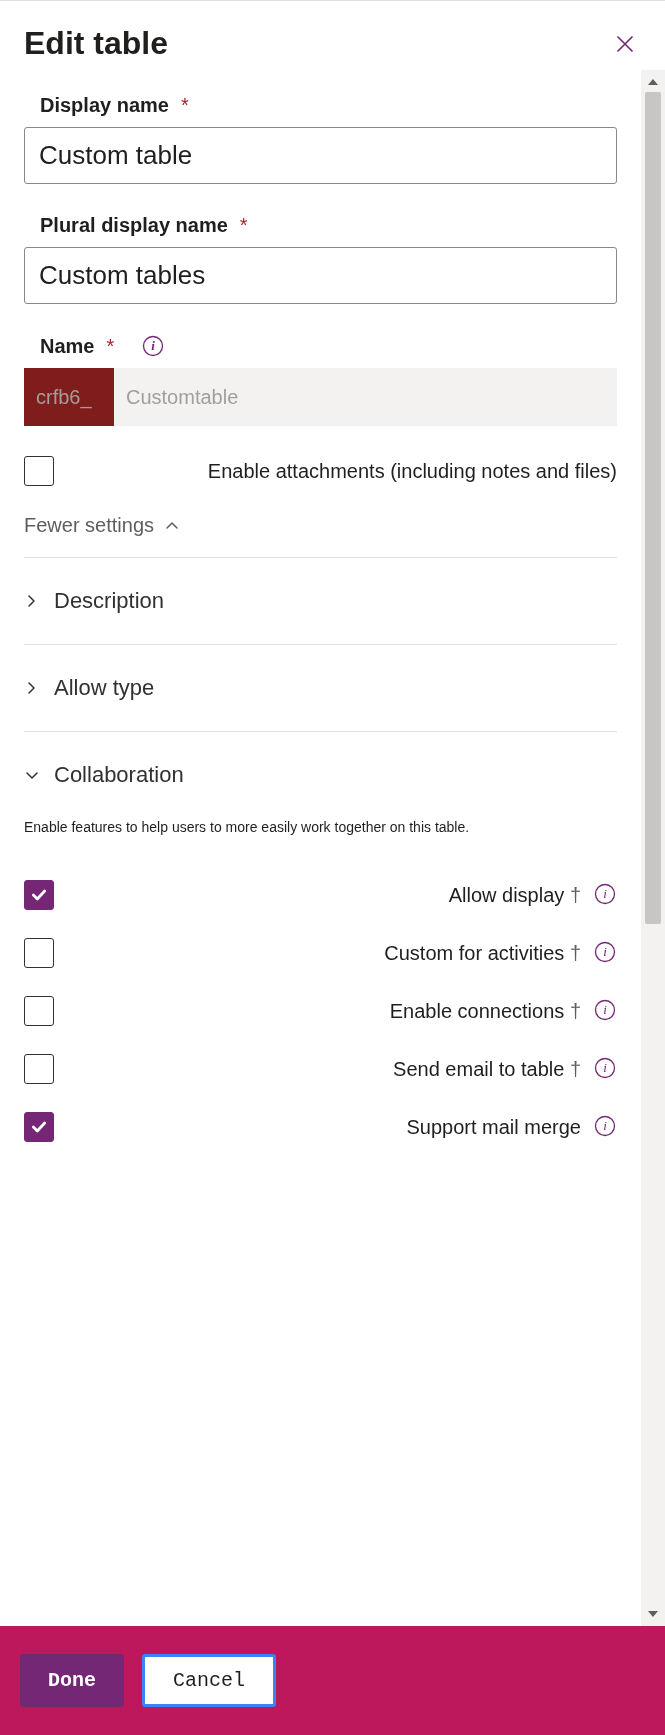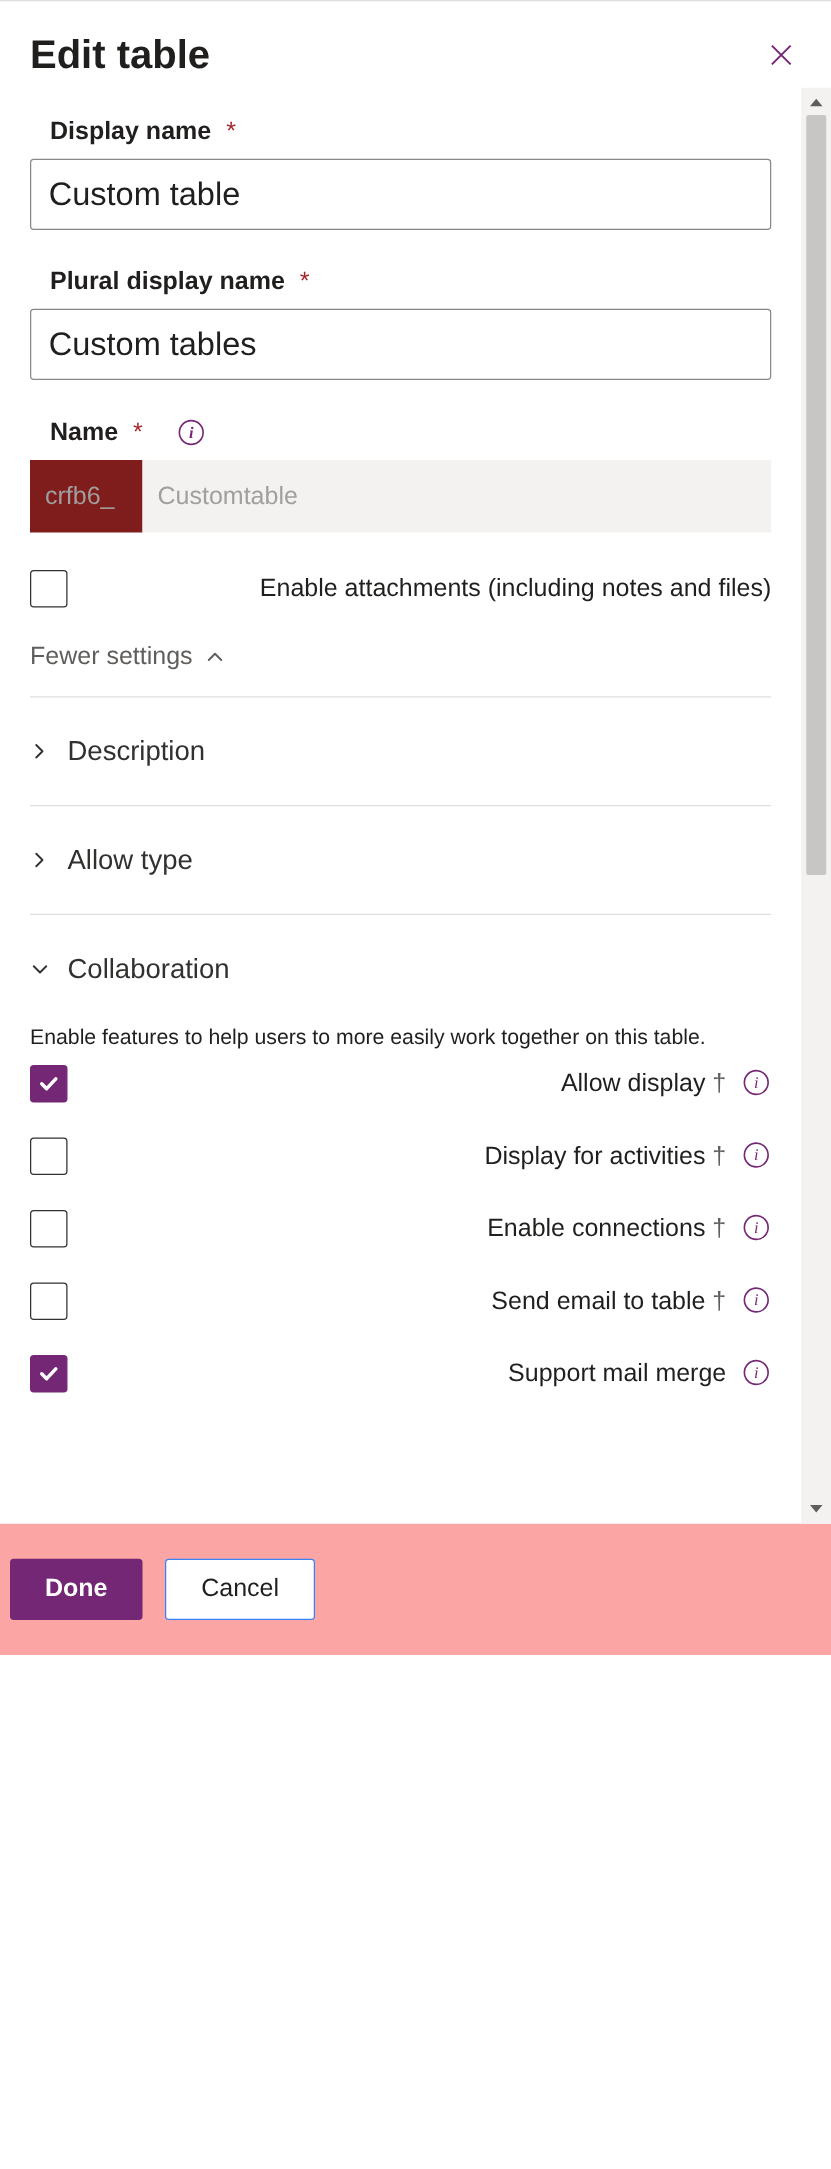--- a/index.html
+++ b/index.html
@@ -4,21 +4,21 @@
 <style>
   * { box-sizing: border-box; }
   html, body {
     margin: 0; padding: 0;
     font-family: "Segoe UI", -apple-system, BlinkMacSystemFont, sans-serif;
     background: #fff;
     color: #201f1e;
   }
   .panel {
     width: 665px;
-    height: 1324px;
+    height: 1735px;
     display: flex;
     flex-direction: column;
     border-top: 1px solid #e1dfdd;
     position: relative;
   }
   .header {
     display: flex;
     align-items: center;
     justify-content: space-between;
     padding: 24px 24px 8px 24px;
@@ -161,48 +161,49 @@
   }
   .section-hdr {
     display:flex; align-items:center; gap:14px;
     font-size:22px;
     padding: 30px 0;
     cursor:pointer;
     color:#323130;
   }
   .section-hdr svg { width:16px; height:16px; flex-shrink:0; }
   .section-desc {
-    font-size:17px;
+    font-size:14px;
     color:#201f1e;
     line-height:1.4;
-    margin-bottom: 10px;
+    margin-bottom: 42px;
   }
   .footer {
-    padding: 28px 8px;
+    padding: 28px 20px;
     display:flex; gap:18px;
     border-top: none;
-    background:#fca5a5;
+    background:#be185d;
+    font-family:Liberation Mono, monospace;
   }
   .btn {
     font-size:20px;
     padding: 12px 28px;
     border-radius:3px;
     font-family:inherit;
     cursor:pointer;
   }
   .btn-primary {
     background:#742774;
     color:#fff;
     border:none;
     font-weight:600;
   }
   .btn-secondary {
     background:#fff;
     color:#201f1e;
-    border:1px solid #3b82f6;
+    border:3px solid #3b82f6;
   }
   .dagger { color:#605e5c; }
 </style>
 </head>
 <body>
 
 <div class="panel">
 
   <div class="header">
     <h1>Edit table</h1>
@@ -305,21 +306,21 @@
                 <circle cx="11" cy="11" r="9.5"></circle>
                 <text x="11" y="15" text-anchor="middle">i</text>
               </svg>
           </span>
         </div>
       </div>
 
       <div class="checkbox-row">
         <div class="box"></div>
         <div class="label-wrap">
-          <div class="label-text"><span>Display for activities </span><span class="dagger">†</span></div>
+          <div class="label-text"><span>Custom for activities </span><span class="dagger">†</span></div>
           <span class="info-icon">
             <svg viewBox="0 0 22 22">
                 <circle cx="11" cy="11" r="9.5"></circle>
                 <text x="11" y="15" text-anchor="middle">i</text>
               </svg>
           </span>
         </div>
       </div>
 
       <div class="checkbox-row">

